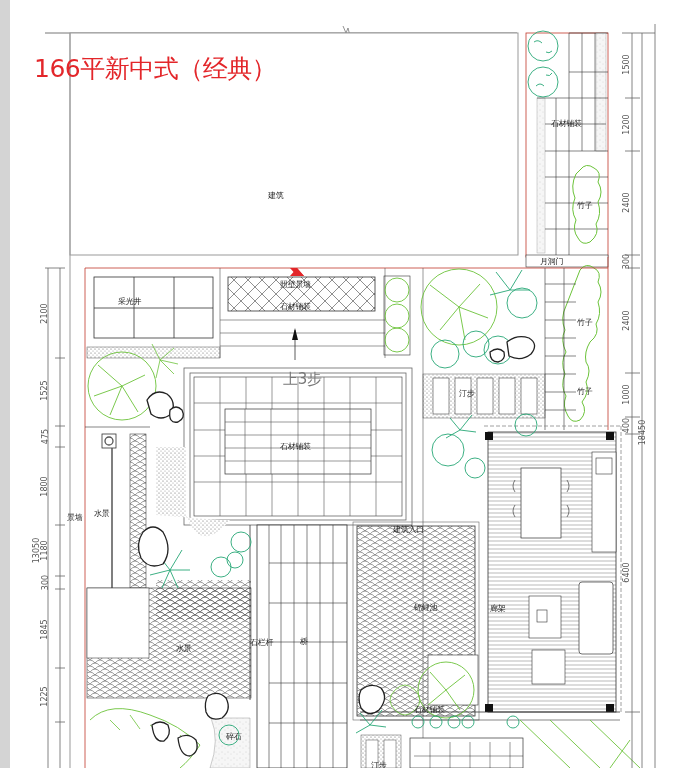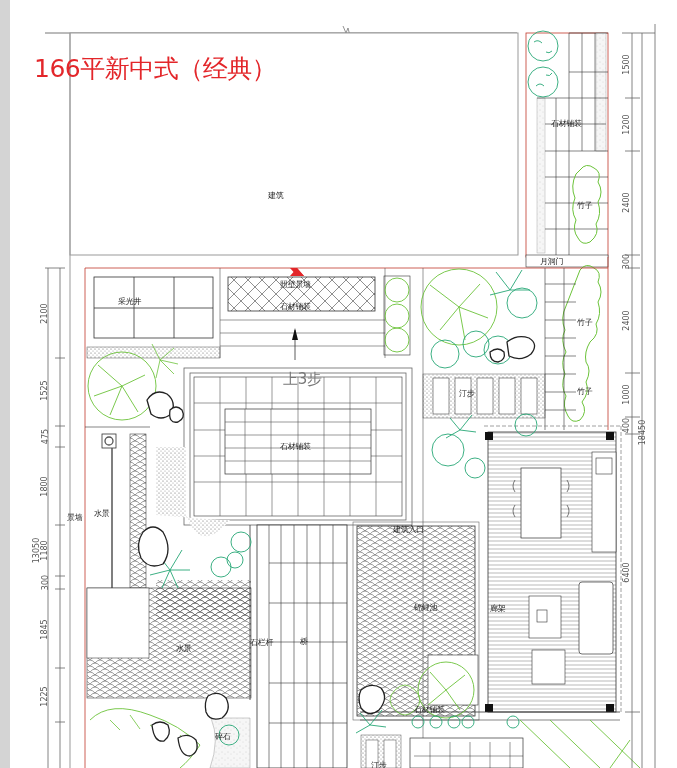--- a/index.html
+++ b/index.html
@@ -324,21 +324,21 @@
 <div class="lbl" style="left:449px;top:388px;">汀步</div>
 <div class="lbl" style="left:84px;top:508px;">水景</div>
 <div class="lbl" style="left:57px;top:512px;">景墙</div>
 <div class="lbl" style="left:166px;top:643px;">水景</div>
 <div class="lbl" style="left:240px;top:637px;">石栏杆</div>
 <div class="lbl" style="left:290px;top:636px;">桥</div>
 <div class="lbl" style="left:383px;top:524px;">建筑入口</div>
 <div class="lbl" style="left:404px;top:602px;">锦鲤池</div>
 <div class="lbl" style="left:480px;top:563px;margin-top:40px;">廊架</div>
 <div class="lbl" style="left:404px;top:704px;">石材铺装</div>
-<div class="lbl" style="left:205px;top:731px;">碎石</div>
+<div class="lbl" style="left:216px;top:731px;">碎石</div>
 <div class="lbl" style="left:361px;top:760px;">汀步</div>
 
 <div class="dim" style="left:24px;top:309px;">2100</div>
 <div class="dim" style="left:24px;top:386px;">1525</div>
 <div class="dim" style="left:28px;top:432px;">475</div>
 <div class="dim" style="left:24px;top:482px;">1800</div>
 <div class="dim" style="left:24px;top:546px;">1180</div>
 <div class="dim" style="left:28px;top:578px;">300</div>
 <div class="dim" style="left:24px;top:625px;">1845</div>
 <div class="dim" style="left:24px;top:692px;">1225</div>

